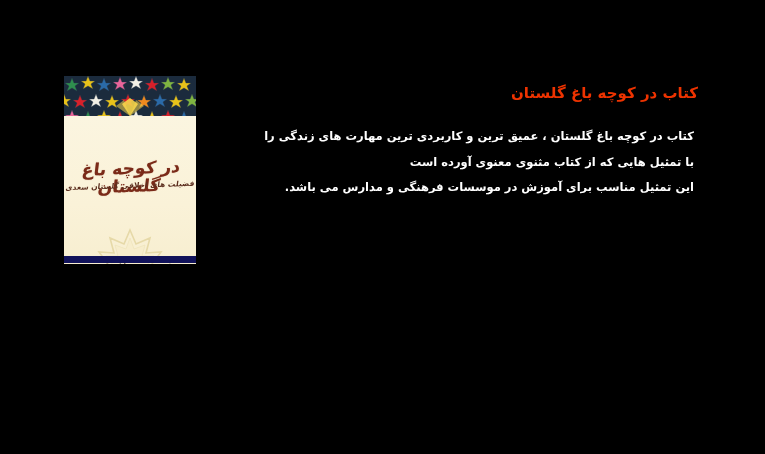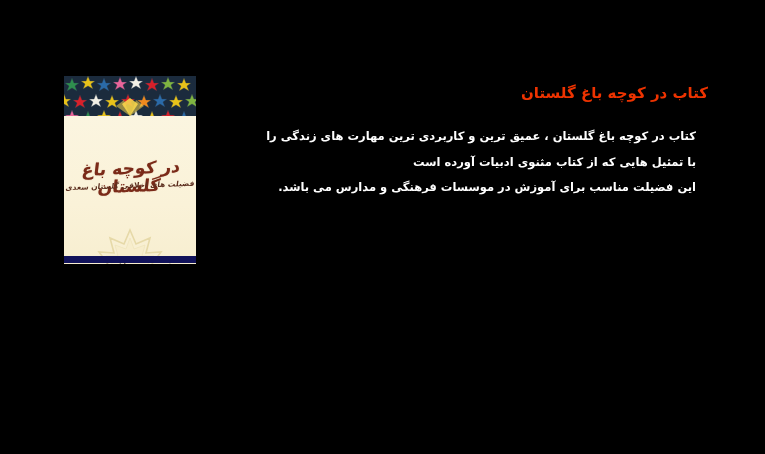--- a/index.html
+++ b/index.html
@@ -110,40 +110,40 @@
     left: 0;
     bottom: 1px;
     width: 132px;
     height: 7px;
     background: #11125a;
   }
 
   
   #text-column {
     position: absolute;
-    right: 57px;
+    right: 67px;
     top: 83px;
     width: 400px;
     text-align: right;
     direction: rtl;
   }
 
   #article-title {
     color: #ee3300;
     font-family: "DejaVu Sans", sans-serif;
     font-size: 15px;
     font-weight: 700;
     line-height: 20px;
     margin: 0 0 21px 0;
     direction: rtl;
     text-align: right;
   }
 
   #article-body {
-    margin: 12px;
+    margin: 4px;
     padding: 0;
     list-style: none;
     direction: rtl;
   }
   #article-body li {
     color: #ffffff;
     font-family: "DejaVu Sans", sans-serif;
     font-size: 11.5px;
     font-weight: 700;
     line-height: 25.5px;
@@ -215,18 +215,18 @@
       <div class="cover-author-cal">نویسنده : زهرا اسماعیلی</div>
     </div>
 
     <div id="cover-bottom-bar"></div>
   </div>
 
   <div id="text-column">
     <h1 id="article-title">کتاب در کوچه باغ گلستان</h1>
     <ul id="article-body">
       <li>کتاب در کوچه باغ گلستان ، عمیق ترین و کاربردی ترین مهارت های زندگی را</li>
-      <li>با تمثیل هایی که از کتاب مثنوی ادبیات آورده است</li>
-      <li>این فضیلت مناسب برای آموزش در موسسات فرهنگی و مدارس می باشد.</li>
+      <li>با تمثیل هایی که از کتاب مثنوی معنوی آورده است</li>
+      <li>این تمثیل مناسب برای آموزش در موسسات فرهنگی و مدارس می باشد.</li>
     </ul>
   </div>
 
 </div>
 
 </body></html>

